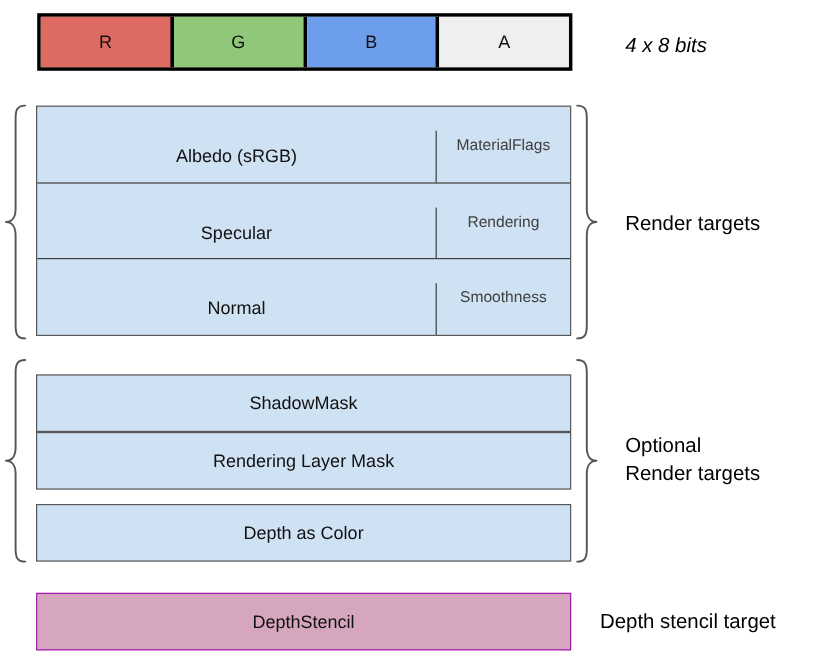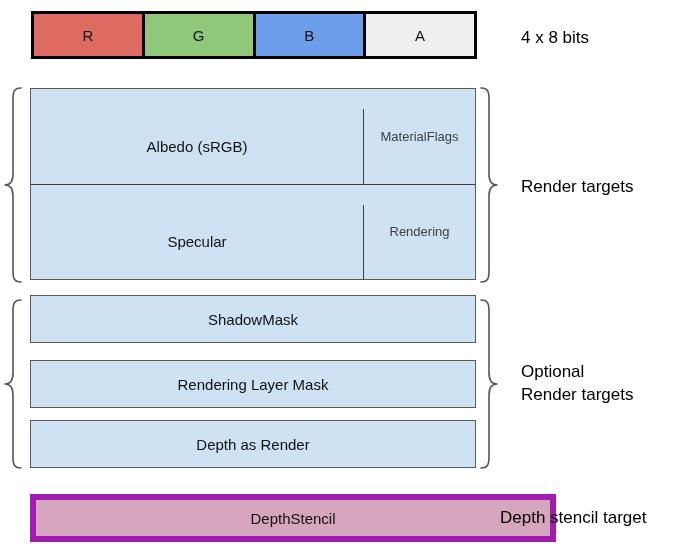--- a/index.html
+++ b/index.html
@@ -99,33 +99,33 @@
     height: 48px;
     background: #cfe2f3;
     border: 1px solid #595959;
     box-sizing: border-box;
     display: flex;
     align-items: center;
     justify-content: center;
     font-size: 15px;
     color: #111111;
   }
-  #opt-box-0 { top: 295px; align-items: center; }
+  #opt-box-0 { top: 312px; align-items: center; }
   #opt-box-1 { top: 360px; }
   #opt-box-2 { top: 420px; }
 
   
   #depth-bar {
     position: absolute;
     left: 30px;
     top: 494px;
-    width: 526px;
+    width: 446px;
     height: 48px;
     background: #d5a6bd;
-    border: 6px solid #a21caf;
+    border: 1px solid #a21caf;
     box-sizing: border-box;
     display: flex;
     align-items: center;
     justify-content: center;
     font-size: 15px;
     color: #111111;
   }
 
   
   .brace {
@@ -139,21 +139,21 @@
     stroke-linecap: round;
     stroke-linejoin: round;
   }
 
   #brace-rt-left   { left: 4px;   top: 86px;  }
   #brace-rt-right  { left: 478px; top: 86px;  }
   #brace-opt-left  { left: 4px;   top: 298px; }
   #brace-opt-right { left: 478px; top: 298px; }
 
   
-  #label-bits        { left: 521px; top: 27px;  }
+  #label-bits        { left: 521px; top: 27px; font-style: italic;  }
   #label-render      { left: 521px; top: 176px; }
   #label-optional    { left: 521px; top: 361px; }
   #label-depth       { left: 500px; top: 507px; }
 </style>
 </head>
 <body>
 
 <div id="rgba-strip">
   <div class="rgba-cell" style="background:#dd6b62;">
     <span>R</span>
@@ -177,40 +177,44 @@
 
 <div id="rt-table">
   <div class="rt-row">
     <div class="rt-main">Albedo (sRGB)</div>
     <div class="rt-alpha">MaterialFlags</div>
   </div>
   <div class="rt-row">
     <div class="rt-main">Specular</div>
     <div class="rt-alpha">Rendering</div>
   </div>
+  <div class="rt-row">
+    <div class="rt-main">Normal</div>
+    <div class="rt-alpha">Smoothness</div>
+  </div>
 </div>
 
 <svg class="brace" id="brace-rt-right" width="20" height="198" viewBox="0 0 20 198">
   <path d="M3,2 C10,2 11,6 11,13 L11,88 C11,95 14,99 19,99 C14,99 11,103 11,110 L11,185 C11,192 10,196 3,196"></path>
 </svg>
 
 <div class="side-label" id="label-render">Render targets</div>
 
 <svg class="brace" id="brace-opt-left" width="20" height="172" viewBox="0 0 20 172">
   <path d="M17,2 C10,2 9,6 9,13 L9,75 C9,82 6,86 1,86 C6,86 9,90 9,97 L9,159 C9,166 10,170 17,170"></path>
 </svg>
 
 <div class="opt-box" id="opt-box-0">
   <span>ShadowMask</span>
 </div>
 <div class="opt-box" id="opt-box-1">
   <span>Rendering Layer Mask</span>
 </div>
 <div class="opt-box" id="opt-box-2">
-  <span>Depth as Render</span>
+  <span>Depth as Color</span>
 </div>
 
 <svg class="brace" id="brace-opt-right" width="20" height="172" viewBox="0 0 20 172">
   <path d="M3,2 C10,2 11,6 11,13 L11,75 C11,82 14,86 19,86 C14,86 11,90 11,97 L11,159 C11,166 10,170 3,170"></path>
 </svg>
 
 <div class="side-label" id="label-optional">Optional
 Render targets</div>
 
 <div id="depth-bar">

